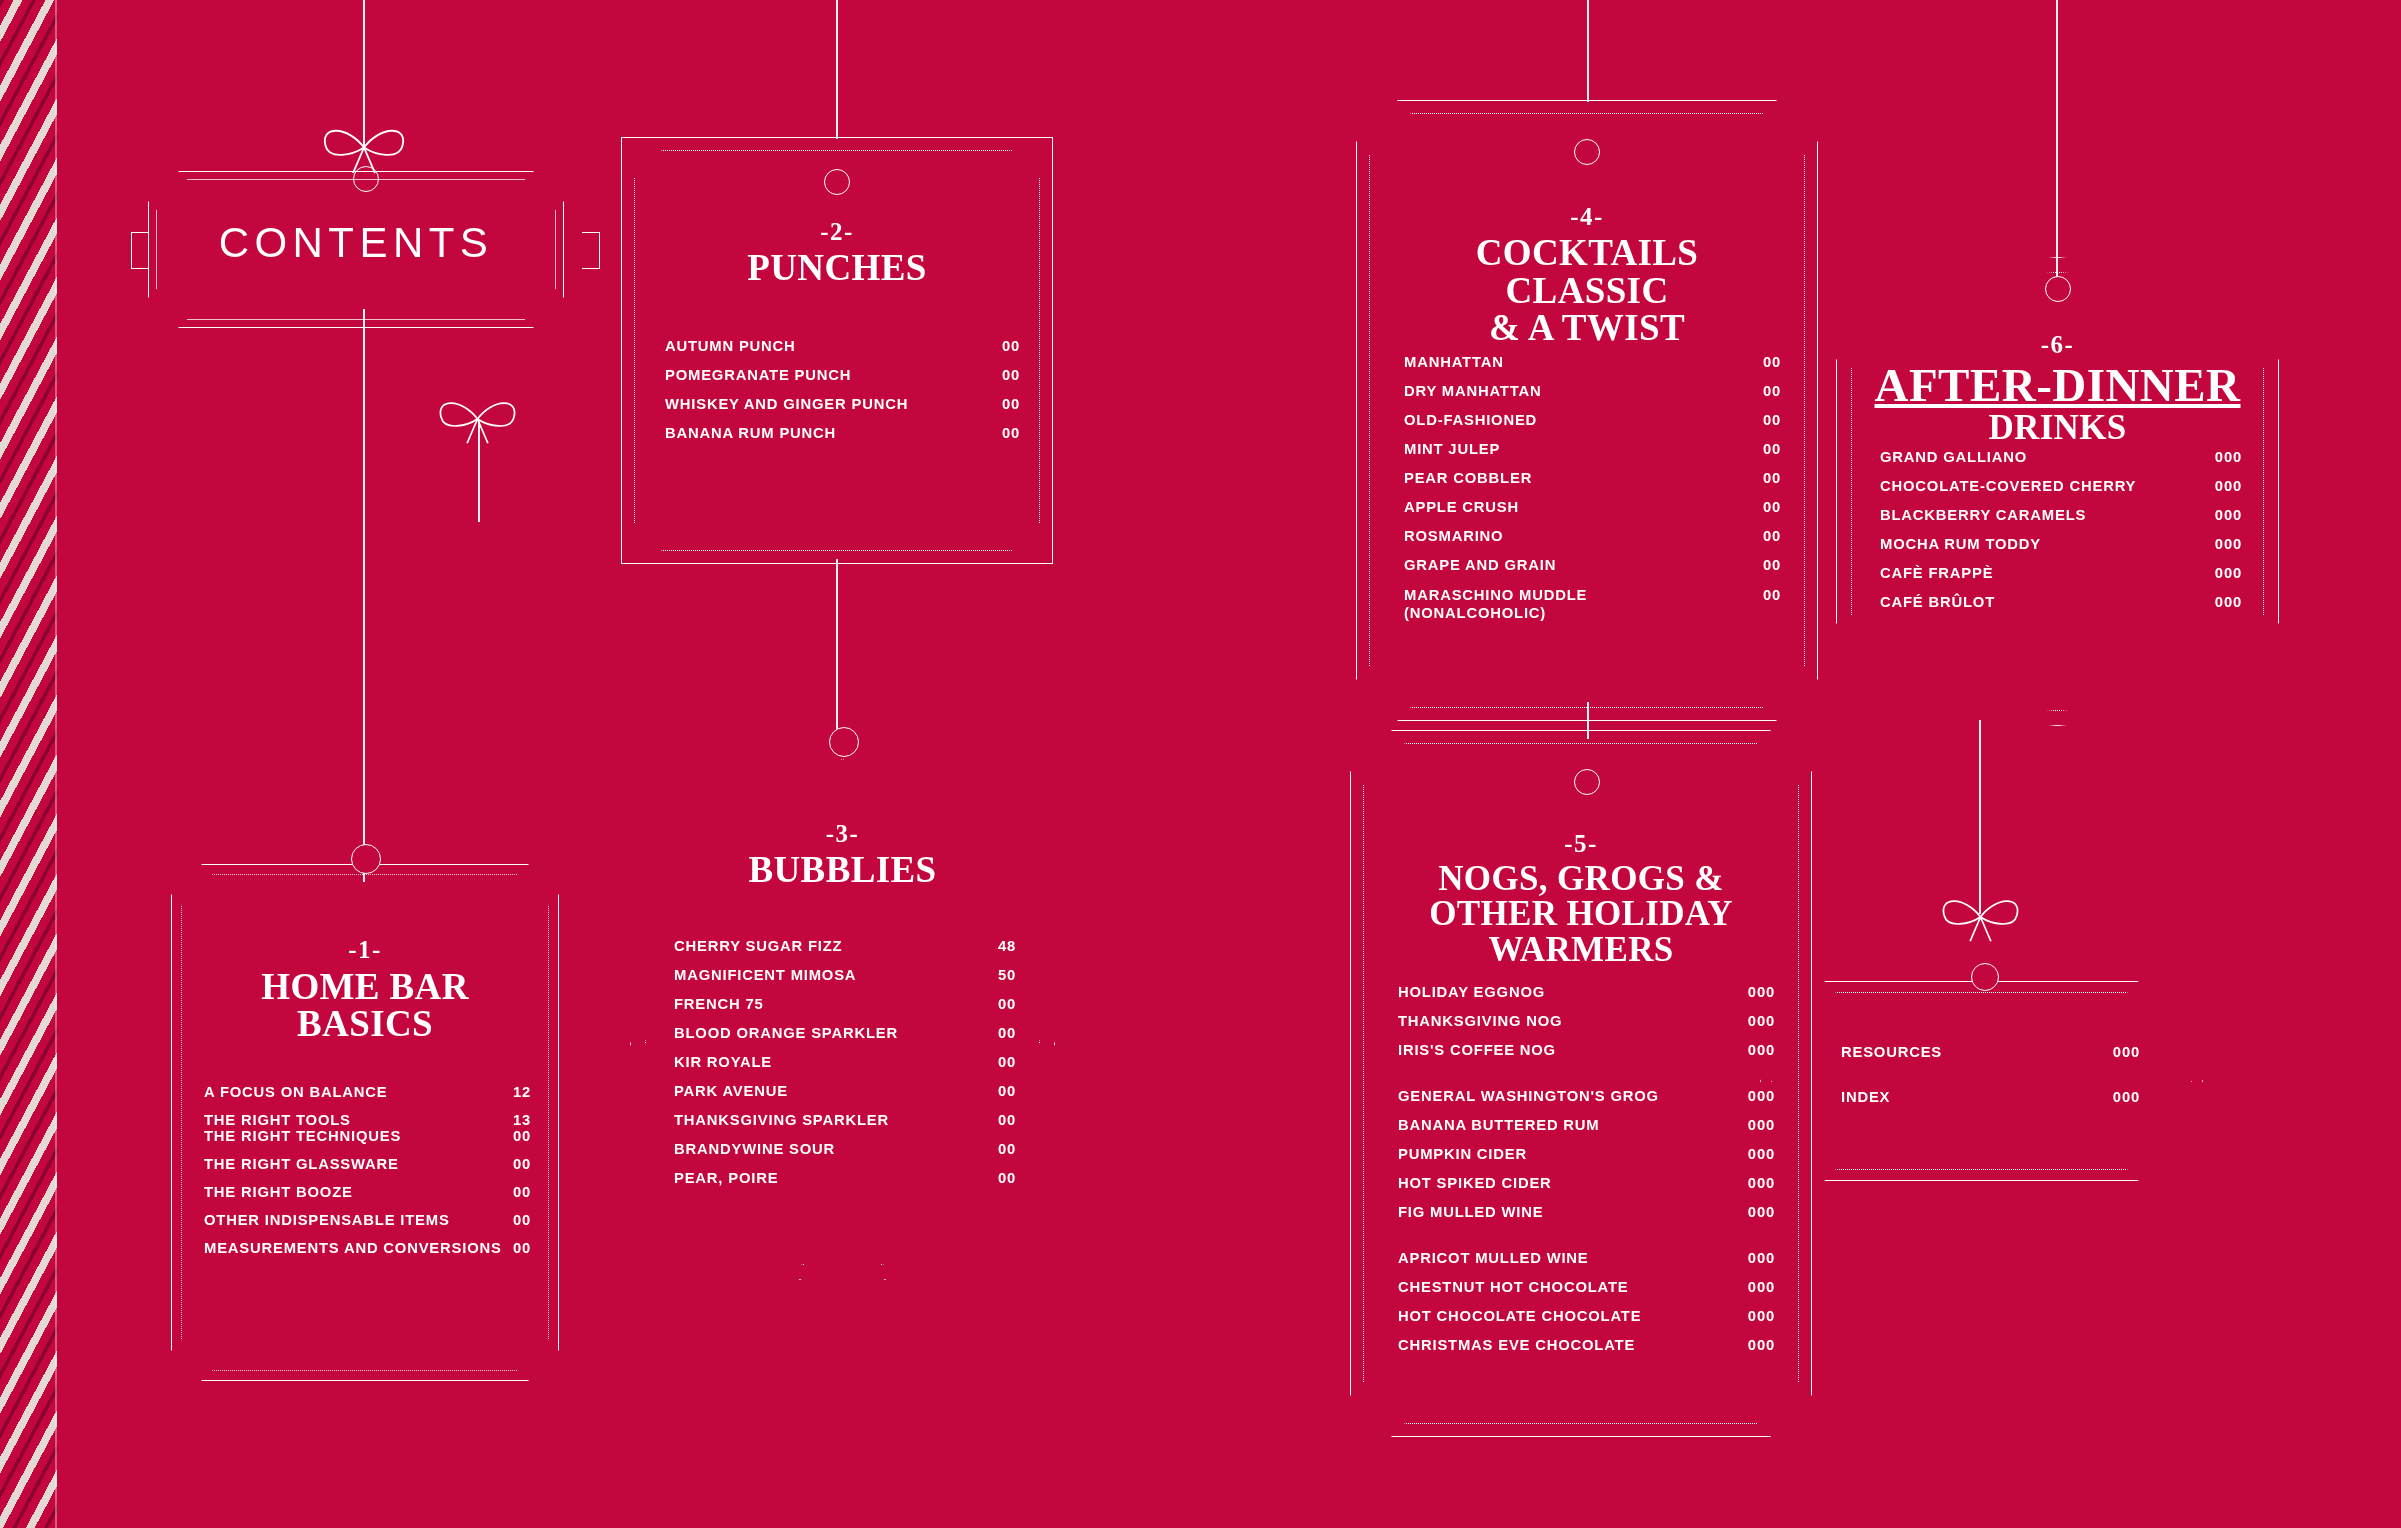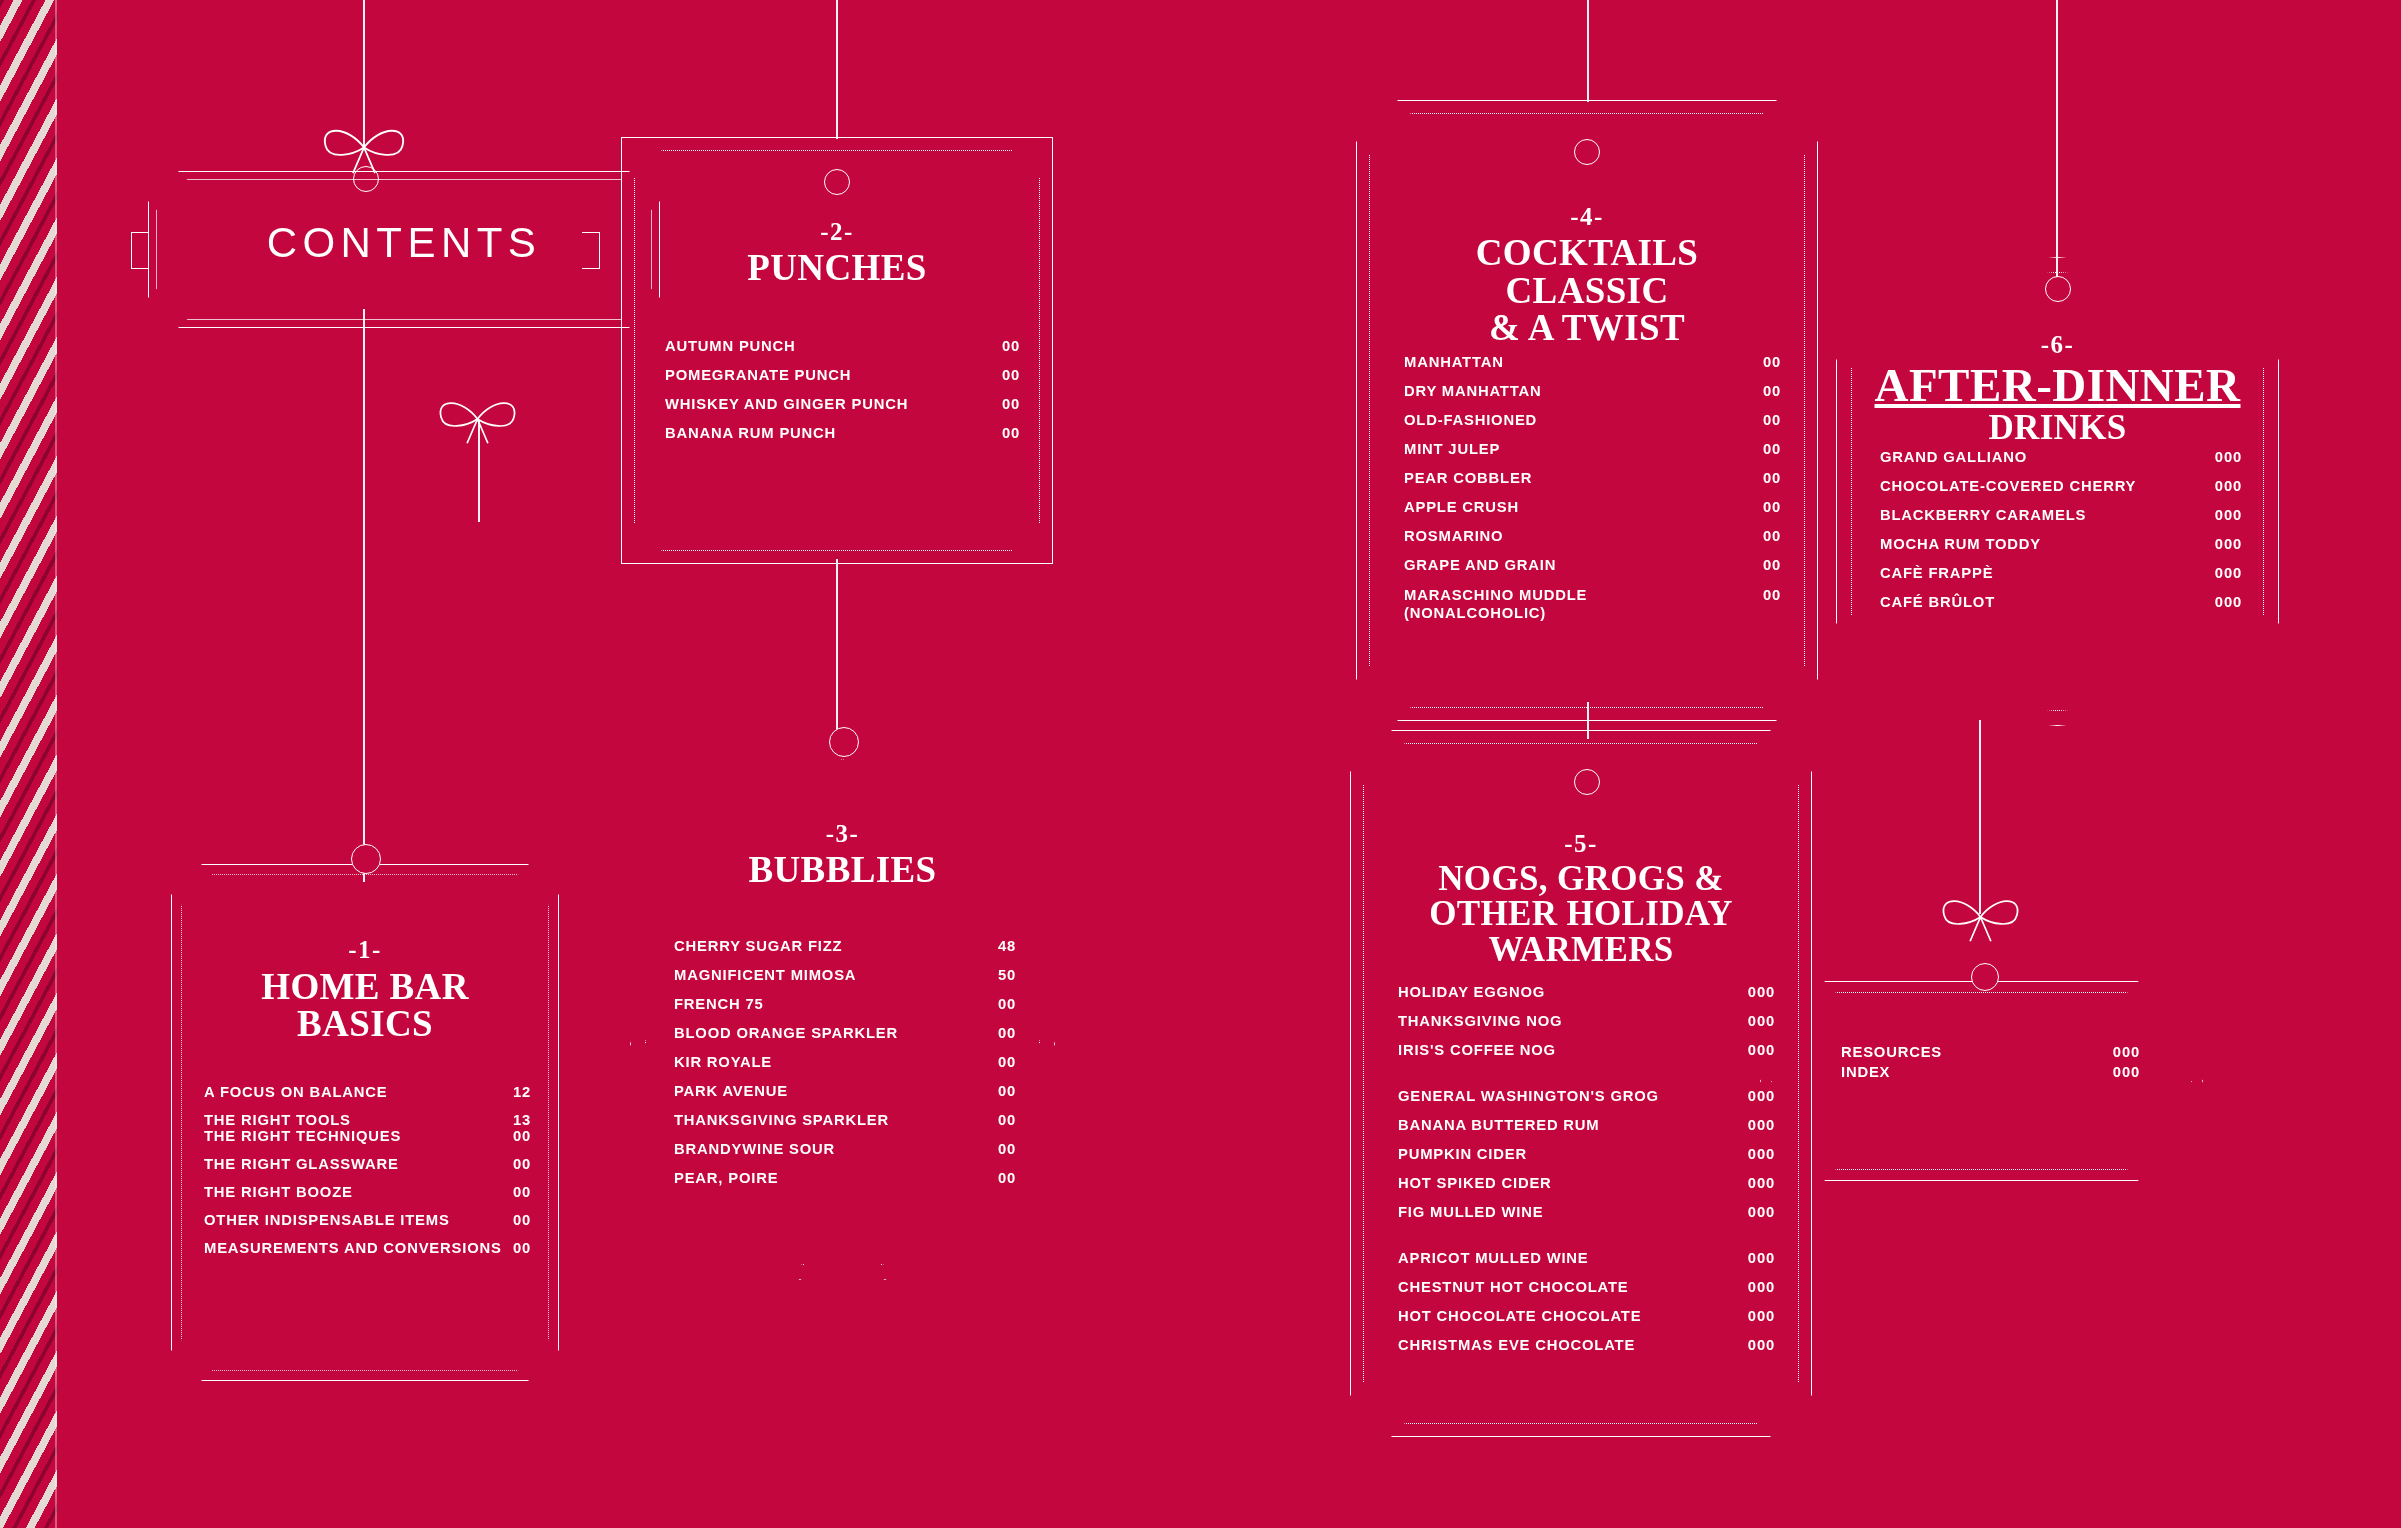--- a/index.html
+++ b/index.html
@@ -74,21 +74,21 @@
 
   
   .ring {
     position:absolute; border:1.8px solid #fff; border-radius:50%;
   }
 
   
   .bow { position:absolute; }
 
   
-  #contents-plaque { left:148px; top:171px; width:512px; height:157px; }
+  #contents-plaque { left:148px; top:171px; width:416px; height:157px; }
   .contents-word {
     font-family:"Liberation Sans", sans-serif;
     font-size:42px; letter-spacing:.13em; text-align:center;
     font-weight:400;
   }
 
   
   #intro-hex { left:242px; top:499px; width:453px; height:226px; }
   .hex-frame {
     position:absolute; inset:0; border:1.8px solid #fff;
@@ -470,21 +470,21 @@
       </li>
     </ul>
   </div>
 
   <div class="abs" style="left:1760px; top:981px; width:443px; height:200px;">
     <div class="hex-frame"></div>
     <div class="hex-frame dotted" style="left:11px; top:11px; right:11px; bottom:11px; width:auto; height:auto;"></div>
     <div class="ring" style="left:211px; top:-18.5px; width:26px; height:26px; background:#c3063d;"></div>
 
     <ul class="toc-list abs" style="left:81px; right:63px; top:63px; font-size:14.8px;">
-      <li class="toc-row" style="margin-bottom:4px;">
+      <li class="toc-row" style="margin-bottom:29px;">
         <span>RESOURCES</span>
         <span class="pg">000</span>
       </li>
       <li class="toc-row">
         <span>INDEX</span>
         <span class="pg">000</span>
       </li>
     </ul>
   </div>
 

